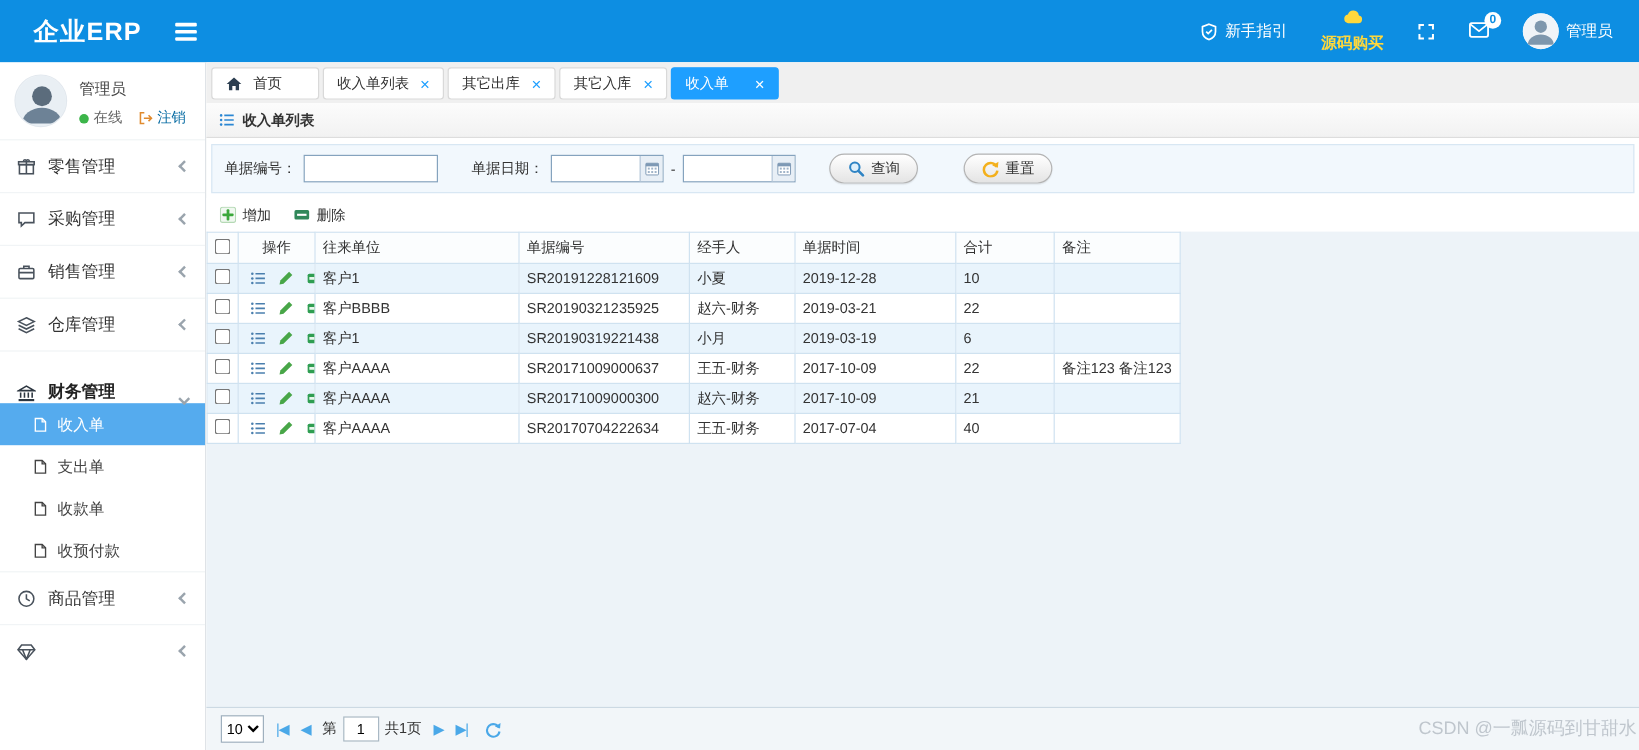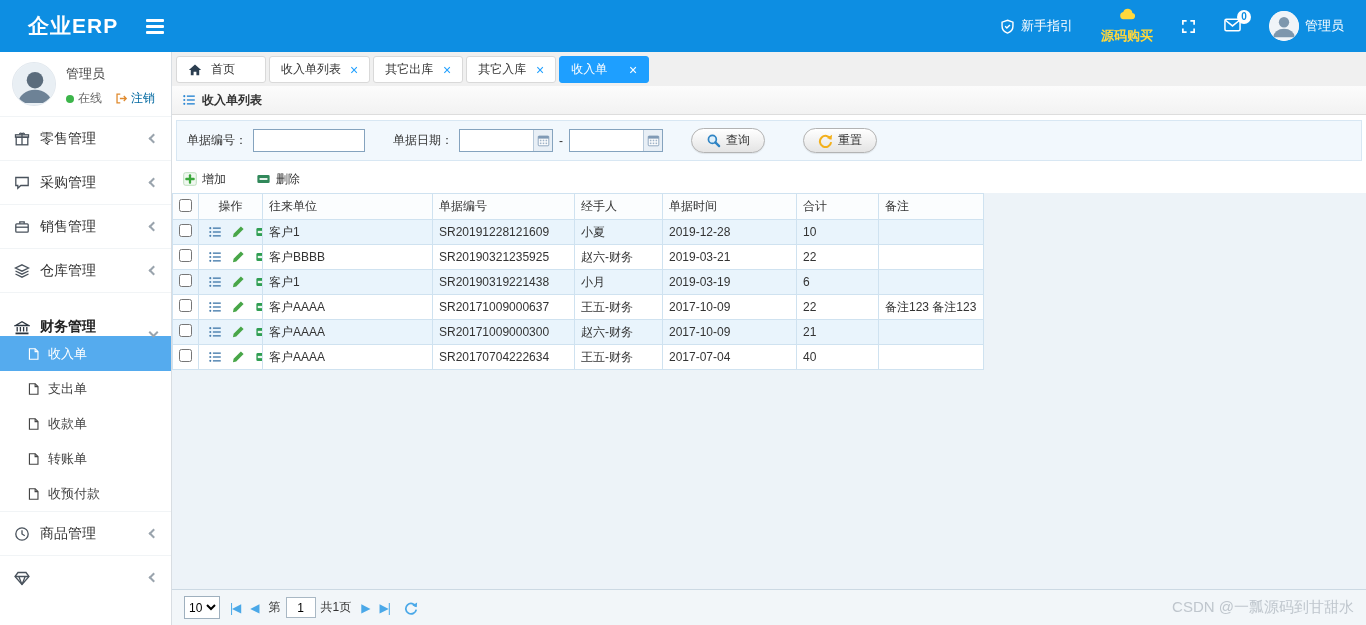--- a/index.html
+++ b/index.html
@@ -51,39 +51,39 @@
 
   .search-bar { margin:5px 4px 4px; background:#f2f8fd; border:1px solid #d8e7f3; padding:7px 10px; display:flex; align-items:center; gap:6px; flex:none; }
   .search-bar label { color:#333; white-space:nowrap; }
   .gap { width:16px; flex:none; }
   .txt { width:112px; height:23px; border:1px solid #85a3be; padding:0 4px; font-size:12px; background:#fff; }
   .date-wrap { position:relative; display:inline-block; }
   .date { width:94px; height:23px; border:1px solid #85a3be; padding:0 21px 0 4px; font-size:12px; background:#fff; }
   .cal-btn { position:absolute; right:1px; top:1px; bottom:1px; width:19px; background:#e8eff6; border-left:1px solid #b7c9da; display:flex; align-items:center; justify-content:center; cursor:pointer; }
   .btn-pill { height:25px; border:1px solid #b3b3b3; border-radius:13px; background:linear-gradient(#ffffff,#e4e4e4); display:inline-flex; align-items:center; gap:5px; padding:0 14px; font-size:12px; color:#333; cursor:pointer; box-shadow:0 1px 1px rgba(0,0,0,.08); white-space:nowrap; }
 
-  .toolbar { height:28px; display:flex; align-items:center; gap:30px; padding:0 11px; background:#fff; flex:none; }
+  .toolbar { height:28px; display:flex; align-items:center; gap:18px; padding:0 11px; background:#fff; flex:none; }
   .tool-btn { display:inline-flex; align-items:center; gap:5px; color:#333; cursor:pointer; }
 
   .content-body { flex:1; background:#edf3f8; overflow:hidden; }
   table.grid { border-collapse:collapse; table-layout:fixed; width:811px; background:#fff; }
   .grid th, .grid td { border:1px solid #cfe2f0; height:25px; padding:0 6px; font-weight:normal; text-align:left; font-size:12px; color:#333; white-space:nowrap; overflow:hidden; }
   .grid thead th { background:#fbfdfe; height:26px; color:#333; }
   .grid tr.odd td { background:#e9f4fc; }
   .c-cb { text-align:center !important; padding:0 !important; }
   .c-op { text-align:center !important; }
   .op-ic { display:inline-flex; vertical-align:middle; margin:0 3px; cursor:pointer; }
 
   .pagination { height:36px; background:#f2f6f9; border-top:1px solid #ccd9e3; display:flex; align-items:center; gap:10px; padding:0 12px; position:relative; flex:none; }
   .page-size { height:23px; border:1px solid #9fb0be; background:#fff; font-size:12px; }
   .pg-arrow { color:#4aa8e8; font-size:12px; cursor:pointer; letter-spacing:-1px; user-select:none; }
   .page-group { display:flex; align-items:center; gap:5px; }
   .page-input { width:30px; height:21px; border:1px solid #a9b8c4; text-align:center; font-size:12px; background:#fff; }
   .refresh { display:inline-flex; cursor:pointer; margin-left:4px; }
-  .watermark { position:absolute; right:12px; bottom:8px; color:#bfc6cd; font-size:15px; }
+  .watermark { position:absolute; right:2px; bottom:8px; color:#bfc6cd; font-size:15px; }
 </style>
 </head>
 <body>
 
 <header class="app-header">
   <div class="logo">企业ERP</div>
   <div class="burger">
       <i></i>
       <i></i>
       <i></i>
@@ -238,29 +238,20 @@
         <span>支出单</span>
       </div>
       <div class="submenu-item">
         <span class="mi">
             <svg width="13" height="14" viewBox="0 0 16 16" fill="none" stroke="currentColor" stroke-width="1.4">
               <path d="M3 1.5 h7 l3.5 3.5 v9.5 h-10.5 Z"></path>
               <path d="M10 1.5 v3.5 h3.5"></path>
             </svg>
           </span>
         <span>收款单</span>
-      </div>
-      <div class="submenu-item">
-        <span class="mi">
-            <svg width="13" height="14" viewBox="0 0 16 16" fill="none" stroke="currentColor" stroke-width="1.4">
-              <path d="M3 1.5 h7 l3.5 3.5 v9.5 h-10.5 Z"></path>
-              <path d="M10 1.5 v3.5 h3.5"></path>
-            </svg>
-          </span>
-        <span>转账单</span>
       </div>
       <div class="submenu-item">
         <span class="mi">
             <svg width="13" height="14" viewBox="0 0 16 16" fill="none" stroke="currentColor" stroke-width="1.4">
               <path d="M3 1.5 h7 l3.5 3.5 v9.5 h-10.5 Z"></path>
               <path d="M10 1.5 v3.5 h3.5"></path>
             </svg>
           </span>
         <span>收预付款</span>
       </div>

